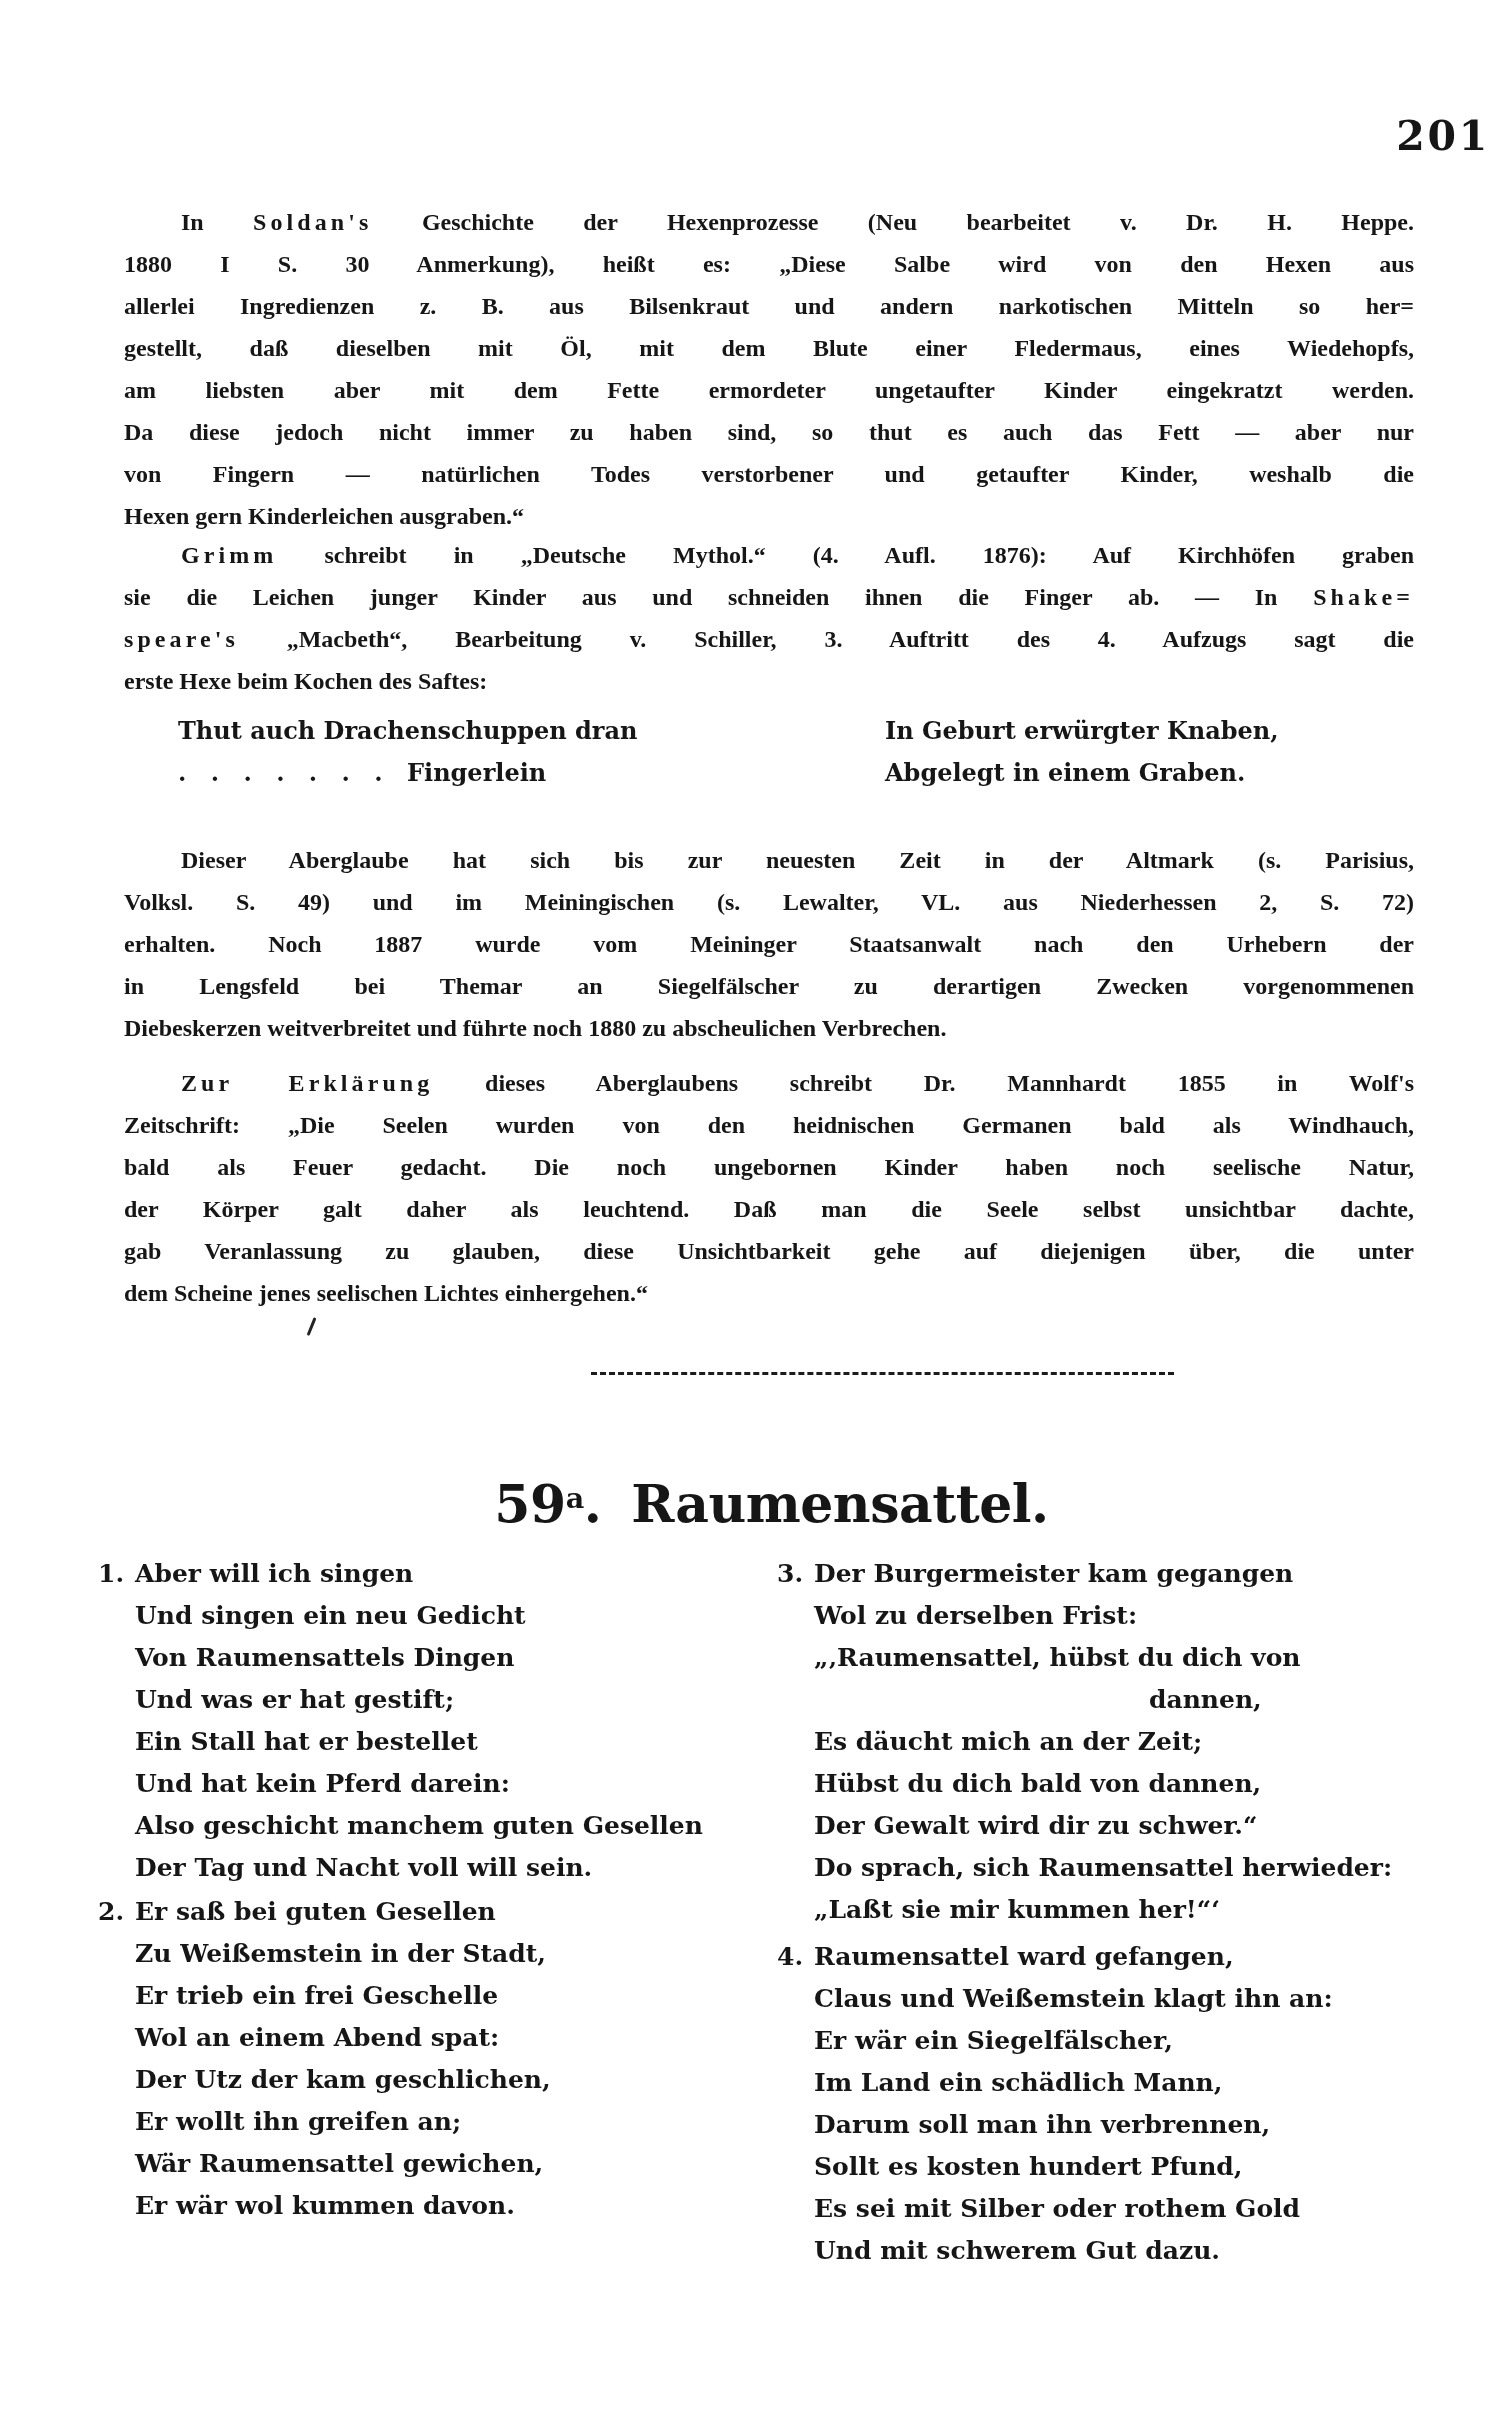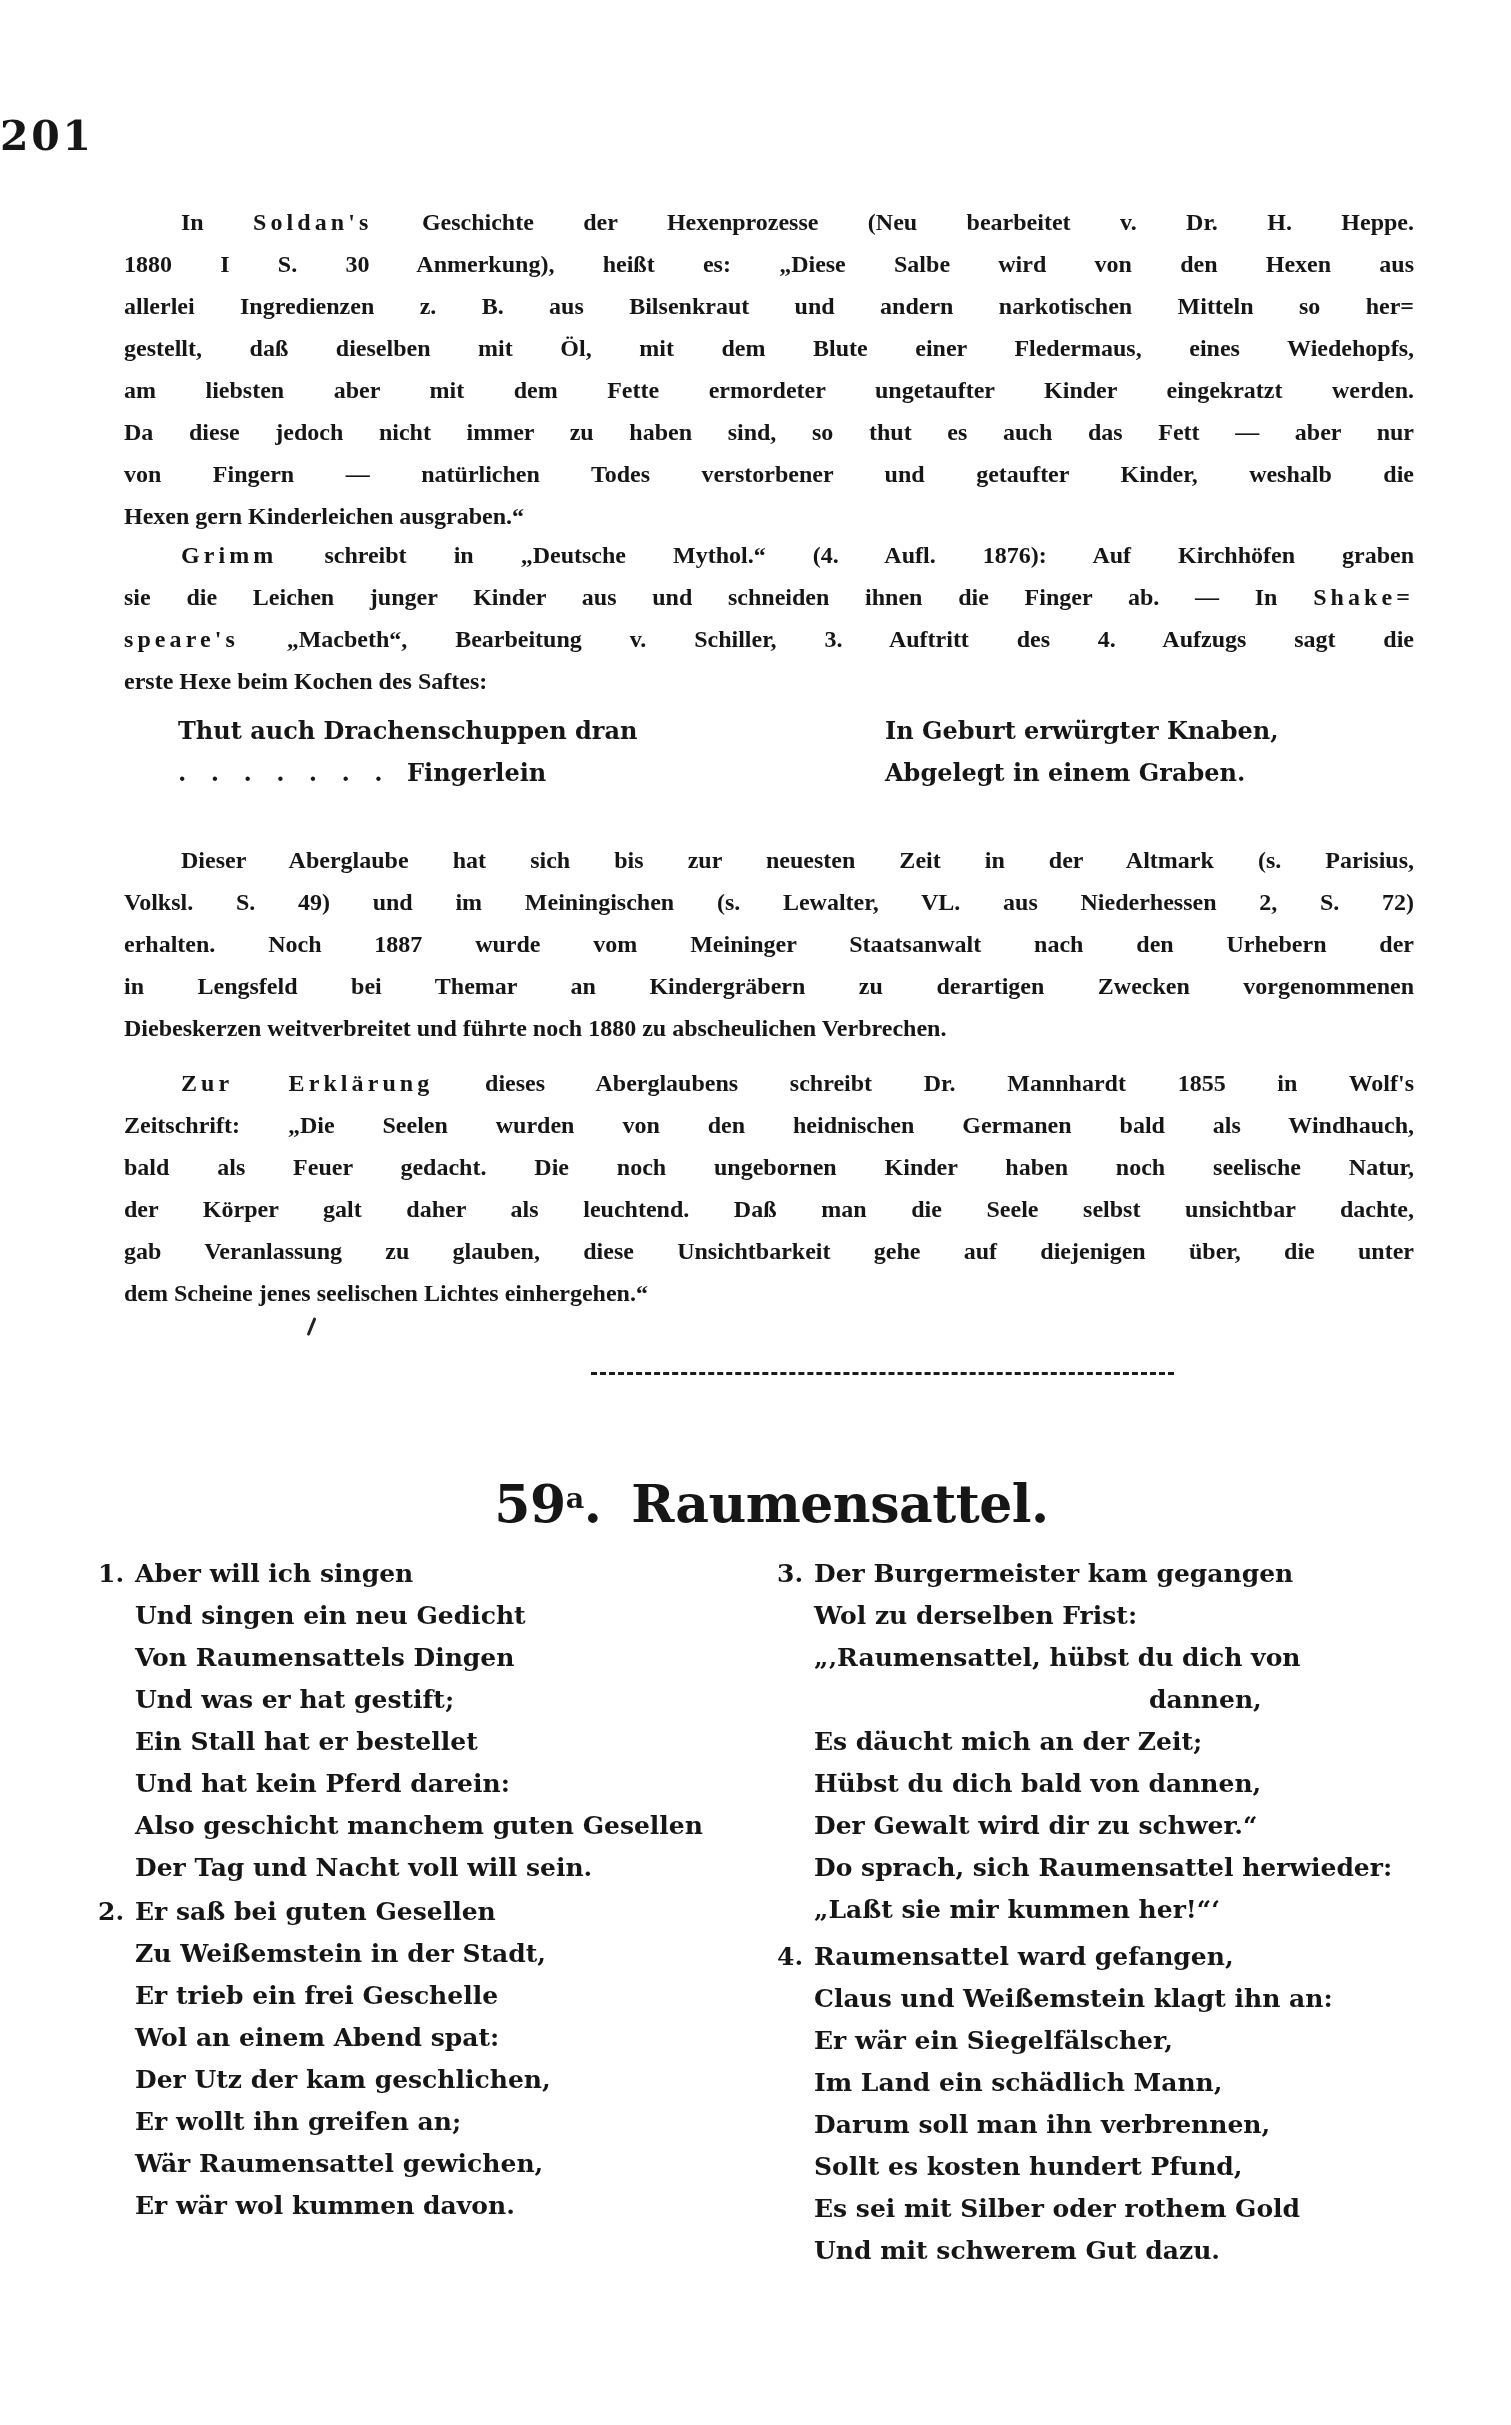--- a/index.html
+++ b/index.html
@@ -4,21 +4,21 @@
 <style>
   html,body{margin:0;padding:0;}
   body{
     width:1511px;height:2426px;position:relative;
     background:#ffffff;color:#161616;
     font-family:"DejaVu Serif","Liberation Serif",serif;
     font-weight:bold;overflow:hidden;
   }
   .pageno{
     position:absolute;top:116px;left:0;width:1490px;
-    text-align:left;font-size:41px;line-height:1;letter-spacing:2.7px;
+    text-align:right;font-size:41px;line-height:1;letter-spacing:2.7px;
   }
   .prose{
     position:absolute;left:124px;width:1290px;
     font-size:24px;line-height:42px;
   }
   .prose .line{text-align:justify;text-align-last:justify;white-space:nowrap;font-family:Liberation Serif, serif;}
   .prose .line:last-child{text-align-last:left;}
   .prose .line:first-child{text-indent:57px;}
   .p1{top:201px;}
   .p2{top:534px;}
@@ -82,21 +82,21 @@
   </div>
 <div class="couplet right">
     <div class="line">In Geburt erwürgter Knaben,</div>
     <div class="line">Abgelegt in einem Graben.</div>
   </div>
 
 <section class="prose p3">
     <div class="line">Dieser Aberglaube hat sich bis zur neuesten Zeit in der Altmark (s. Parisius,</div>
     <div class="line">Volksl. S. 49) und im Meiningischen (s. Lewalter, VL. aus Niederhessen 2, S. 72)</div>
     <div class="line">erhalten. Noch 1887 wurde vom Meininger Staatsanwalt nach den Urhebern der</div>
-    <div class="line">in Lengsfeld bei Themar an Kindergräbern zu derartigen Zwecken vorgenommenen</div>
+    <div class="line">in Lengsfeld bei Themar an Siegelfälscher zu derartigen Zwecken vorgenommenen</div>
     <div class="line">Diebeskerzen weitverbreitet und führte noch 1880 zu abscheulichen Verbrechen.</div>
   </section>
 
 <section class="prose p4">
     <div class="line"><span class="gesperrt">Zur Erklärung</span> dieses Aberglaubens schreibt Dr. Mannhardt 1855 in Wolf's</div>
     <div class="line">Zeitschrift: „Die Seelen wurden von den heidnischen Germanen bald als Windhauch,</div>
     <div class="line">bald als Feuer gedacht. Die noch ungebornen Kinder haben noch seelische Natur,</div>
     <div class="line">der Körper galt daher als leuchtend. Daß man die Seele selbst unsichtbar dachte,</div>
     <div class="line">gab Veranlassung zu glauben, diese Unsichtbarkeit gehe auf diejenigen über, die unter</div>
     <div class="line">dem Scheine jenes seelischen Lichtes einhergehen.“</div>

